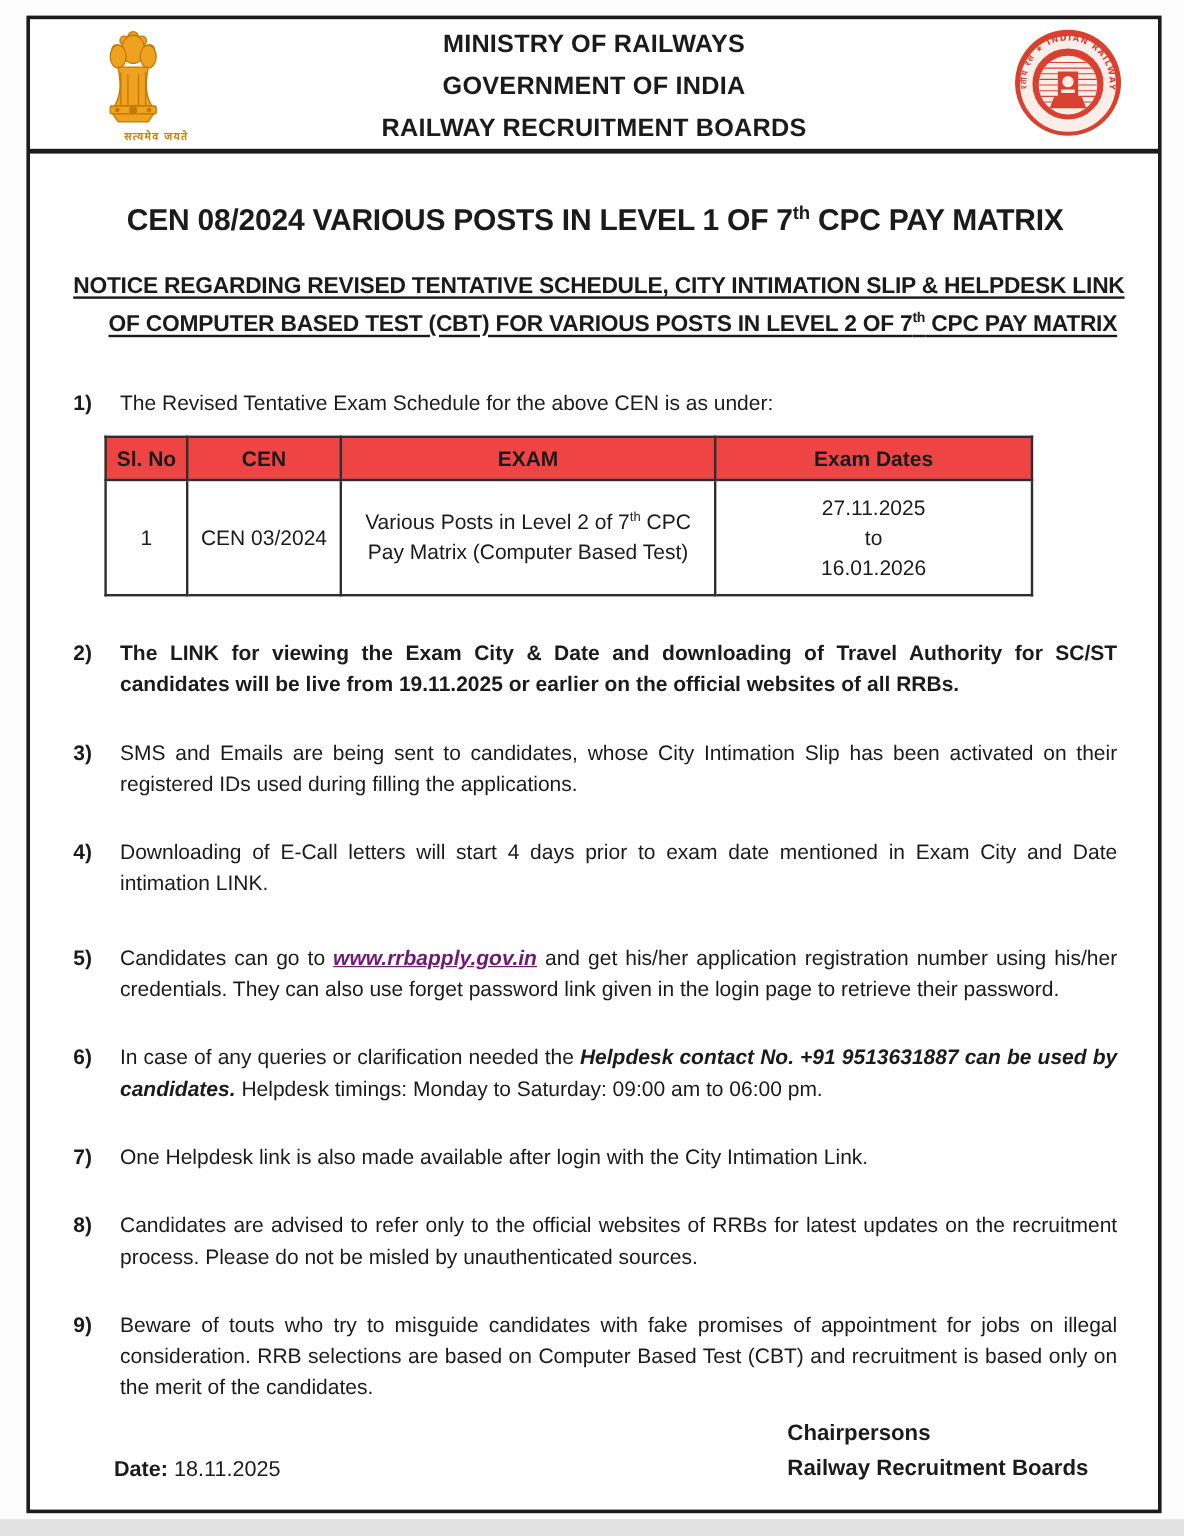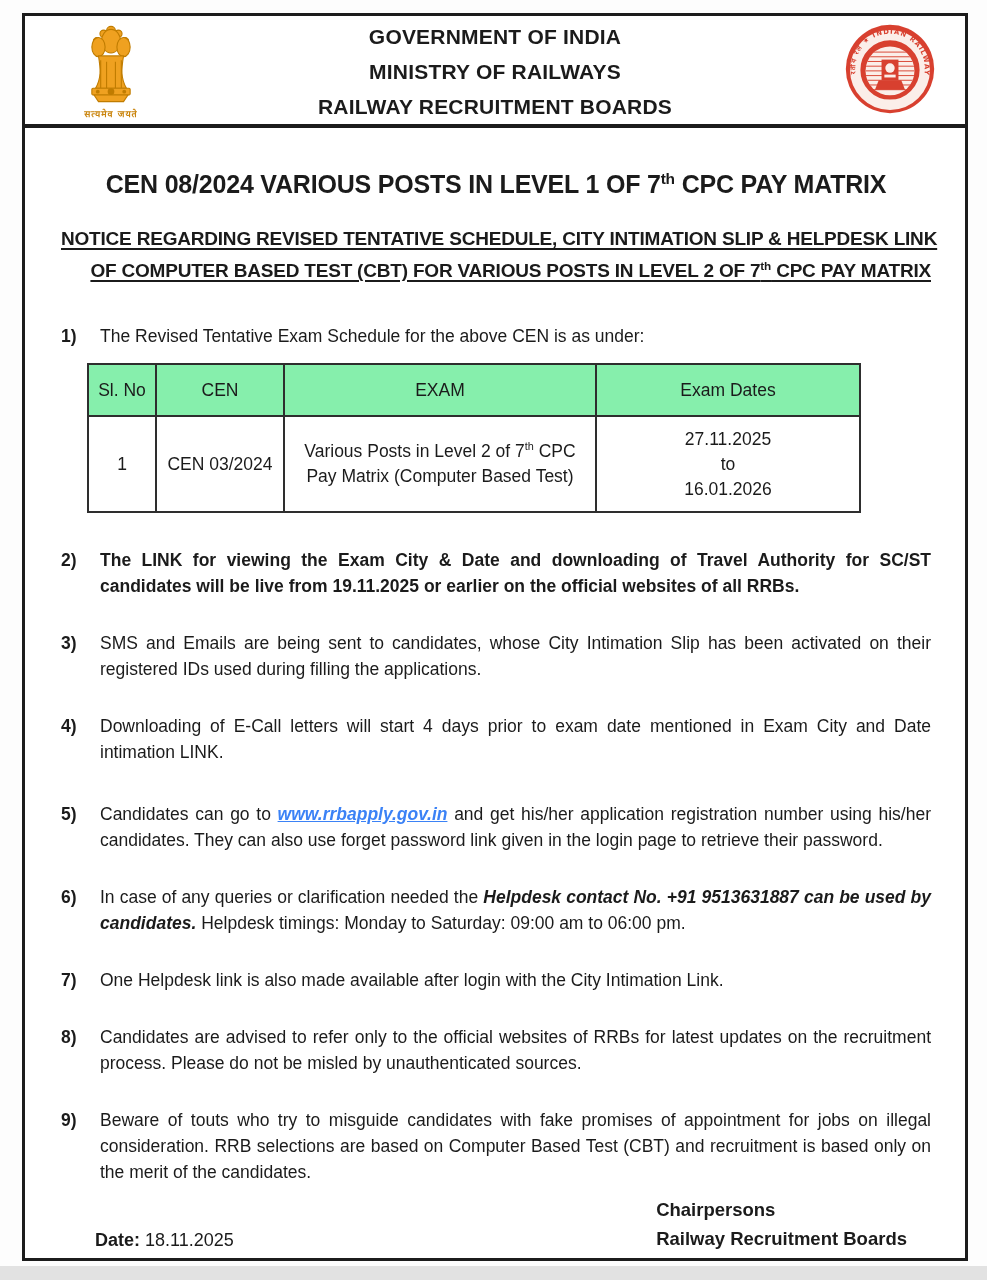--- a/index.html
+++ b/index.html
@@ -17,21 +17,21 @@
   }
   .frame {
     position:absolute; left:22px; top:13px; width:946px; height:1248px;
     border:3px solid #1c1c1c; background:#fff;
   }
   
   .header-section {
     height:112px; border-bottom:4px solid #1c1c1c;
     display:flex; align-items:center; padding:4px 26px 2px 40px;
   }
-  .emblem-wrap { width:92px; text-align:center; flex-shrink:0; }
+  .emblem-wrap { width:92px; text-align:right; flex-shrink:0; }
   .emblem-wrap svg { display:block; margin:0 auto; }
   .emblem-caption {
     font-family:"DejaVu Sans",sans-serif;
     font-size:9px; color:#c9830a; font-weight:bold; margin-top:1px;
     letter-spacing:1px;
   }
   .org-block { flex:1; text-align:center; padding-right:10px; }
   .org-line { font-weight:bold; font-size:21px; line-height:35px; letter-spacing:.2px; }
   .rail-logo-wrap { width:96px; flex-shrink:0; }
   
@@ -47,32 +47,32 @@
   .notice-heading .hline { display:block; white-space:nowrap; }
   .uline { text-decoration:underline; text-decoration-thickness:2px; text-underline-offset:3px; }
   .sup { font-size:.62em; vertical-align:super; line-height:0; }
   
   .list { margin-top:36px; font-size:17.5px; line-height:26px; }
   .item { display:flex; margin-bottom:31px; }
   .item .num { width:39px; flex-shrink:0; font-weight:bold; }
   .item .txt { flex:1; text-align:justify; }
   .item.all-bold .txt { font-weight:bold; }
   .seg-bold-italic { font-weight:bold; font-style:italic; }
-  .seg-link { font-weight:bold; font-style:italic; text-decoration:underline; color:#3b82f6; }
+  .seg-link { font-weight:bold; font-style:italic; text-decoration:underline; color:#701a75; }
   
   .tbl-wrap { margin:4px 0 34px 26px; }
   table.schedule {
     border-collapse:collapse; width:772px; table-layout:fixed;
     font-size:17.5px;
   }
   table.schedule th, table.schedule td {
     border:2px solid #2e2e2e; text-align:center; vertical-align:middle;
     padding:6px 8px;
   }
-  table.schedule th { background:#86efac; font-weight:normal; height:52px; line-height:22px; }
+  table.schedule th { background:#ef4444; font-weight:bold; height:36px; line-height:22px; }
   table.schedule td { height:96px; line-height:25px; }
   .col-sl { width:68px; } .col-cen { width:128px; } .col-exam { width:312px; } .col-dates { width:264px; }
   
   .footer {
     display:flex; justify-content:space-between; align-items:flex-end;
     margin-top:6px; padding:0 10px 0 6px;
   }
   .date-line { font-size:18px; padding-bottom:2px;margin-left:28px; }
   .date-line .lbl { font-weight:bold; }
   .sign-block { font-weight:bold; font-size:18.5px; line-height:29px; padding-right:14px; }
@@ -105,22 +105,22 @@
           <path d="M27,99 L73,99 L67,108 L33,108 Z"></path>
         </g>
         <circle cx="50" cy="94.5" r="4.5" fill="#c07c00"></circle>
         <circle cx="32" cy="94.5" r="2.6" fill="#c07c00"></circle>
         <circle cx="68" cy="94.5" r="2.6" fill="#c07c00"></circle>
       </svg>
       <div class="emblem-caption">सत्यमेव जयते</div>
     </div>
 
     <div class="org-block">
+      <div class="org-line">MINISTRY OF RAILWAYS</div>
       <div class="org-line">GOVERNMENT OF INDIA</div>
-      <div class="org-line">MINISTRY OF RAILWAYS</div>
       <div class="org-line">RAILWAY RECRUITMENT BOARDS</div>
     </div>
 
     <div class="rail-logo-wrap">
       <svg width="94" height="94" viewBox="0 0 100 100">
         <defs>
           <path id="arcTop" d="M 14,58 A 37,37 0 1 1 86,58" fill="none"></path>
           <clipPath id="centerClip">
               <circle cx="50" cy="52" r="26"></circle>
             </clipPath>
@@ -207,21 +207,21 @@
         <span class="txt">SMS and Emails are being sent to candidates, whose City Intimation Slip has been activated on their registered IDs used during filling the applications.</span>
       </div>
 
       <div class="item" style="margin-bottom:36px;">
         <span class="num">4)</span>
         <span class="txt">Downloading of E-Call letters will start 4 days prior to exam date mentioned in Exam City and Date intimation LINK.</span>
       </div>
 
       <div class="item">
         <span class="num">5)</span>
-        <span class="txt"><span>Candidates can go to </span><span class="seg-link">www.rrbapply.gov.in</span><span> and get his/her application registration number using his/her candidates. They can also use forget password link given in the login page to retrieve their password.</span></span>
+        <span class="txt"><span>Candidates can go to </span><span class="seg-link">www.rrbapply.gov.in</span><span> and get his/her application registration number using his/her credentials. They can also use forget password link given in the login page to retrieve their password.</span></span>
       </div>
 
       <div class="item">
         <span class="num">6)</span>
         <span class="txt"><span>In case of any queries or clarification needed the </span><span class="seg-bold-italic">Helpdesk contact No. +91 9513631887 can be used by candidates.</span><span> Helpdesk timings: Monday to Saturday: 09:00 am to 06:00 pm.</span></span>
       </div>
 
       <div class="item">
         <span class="num">7)</span>
         <span class="txt">One Helpdesk link is also made available after login with the City Intimation Link.</span>

